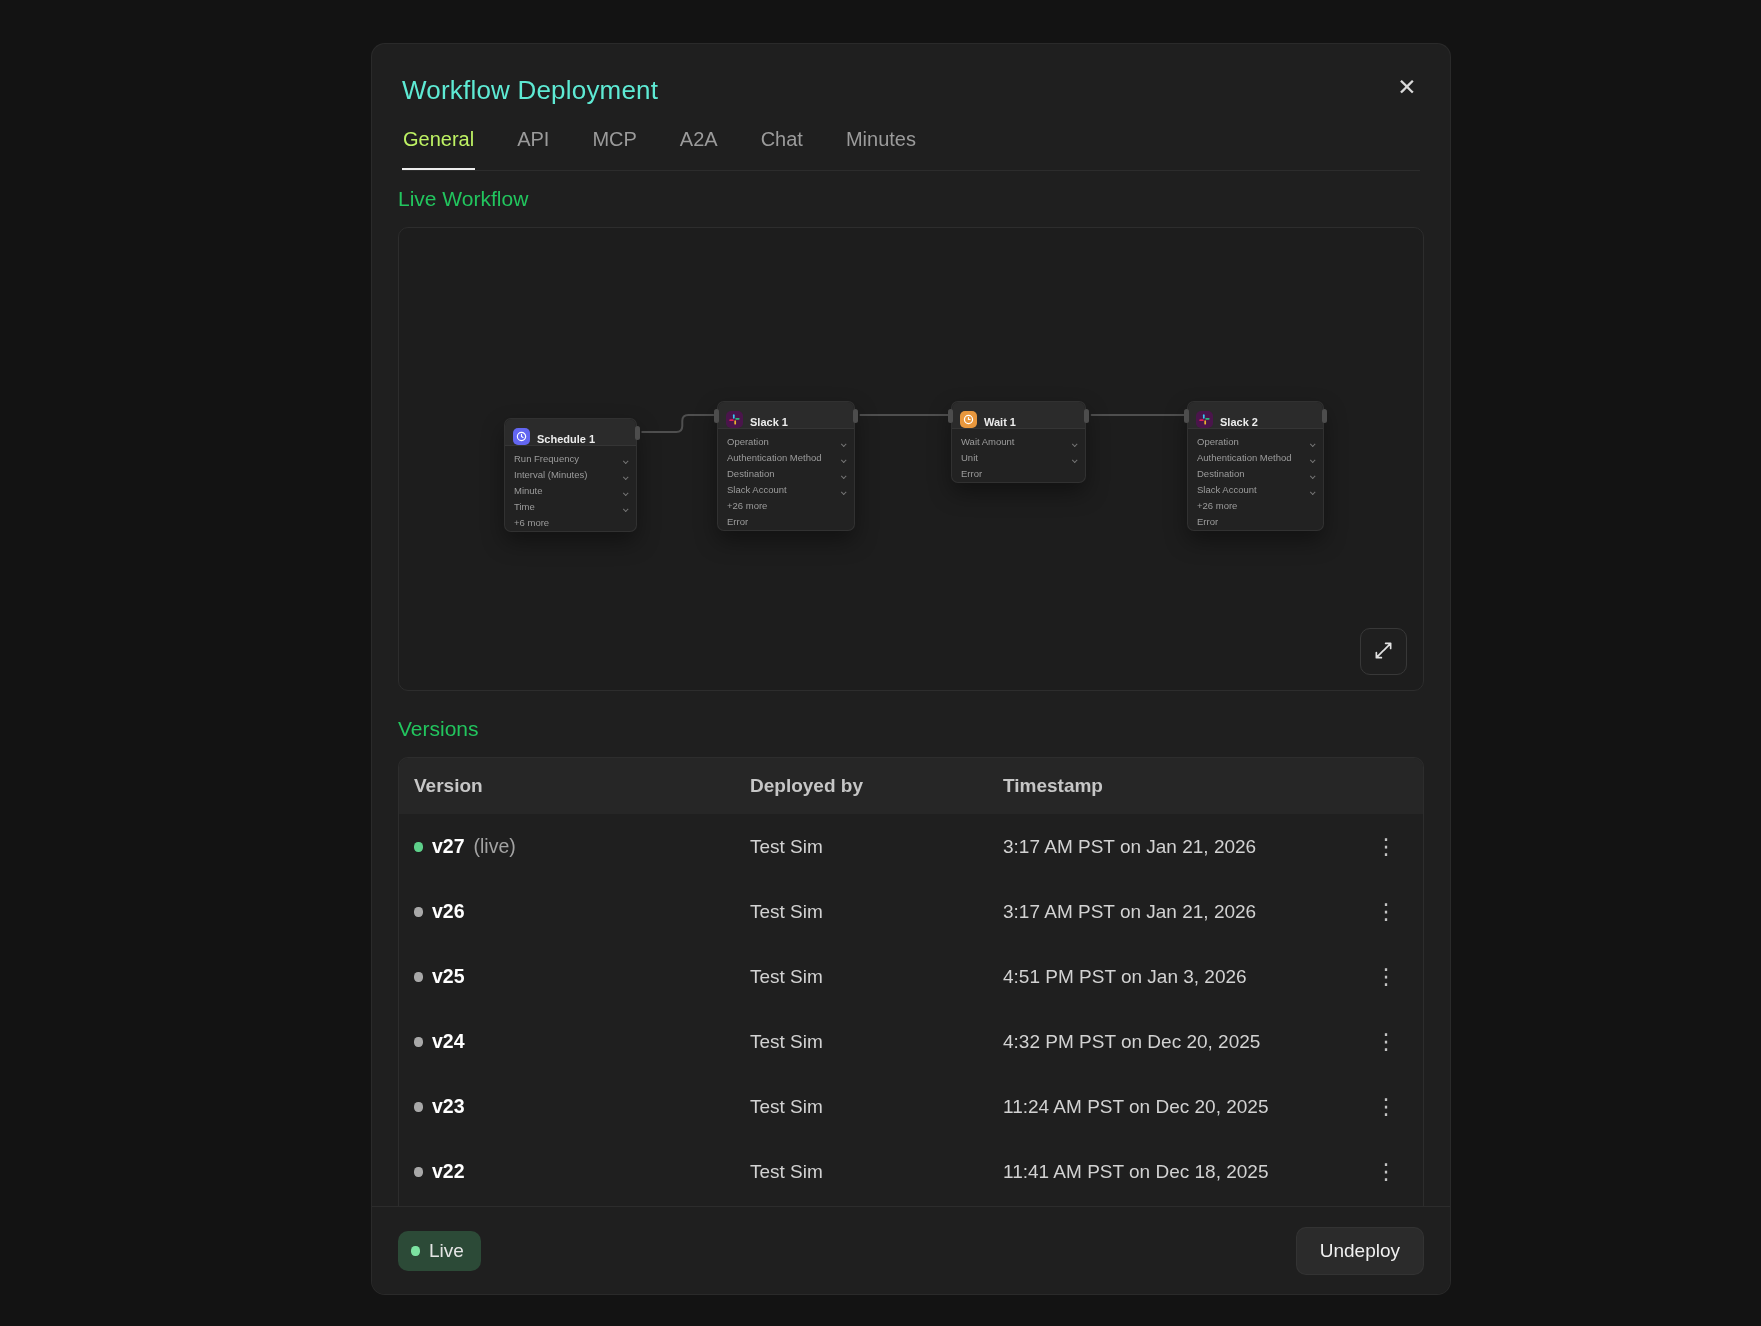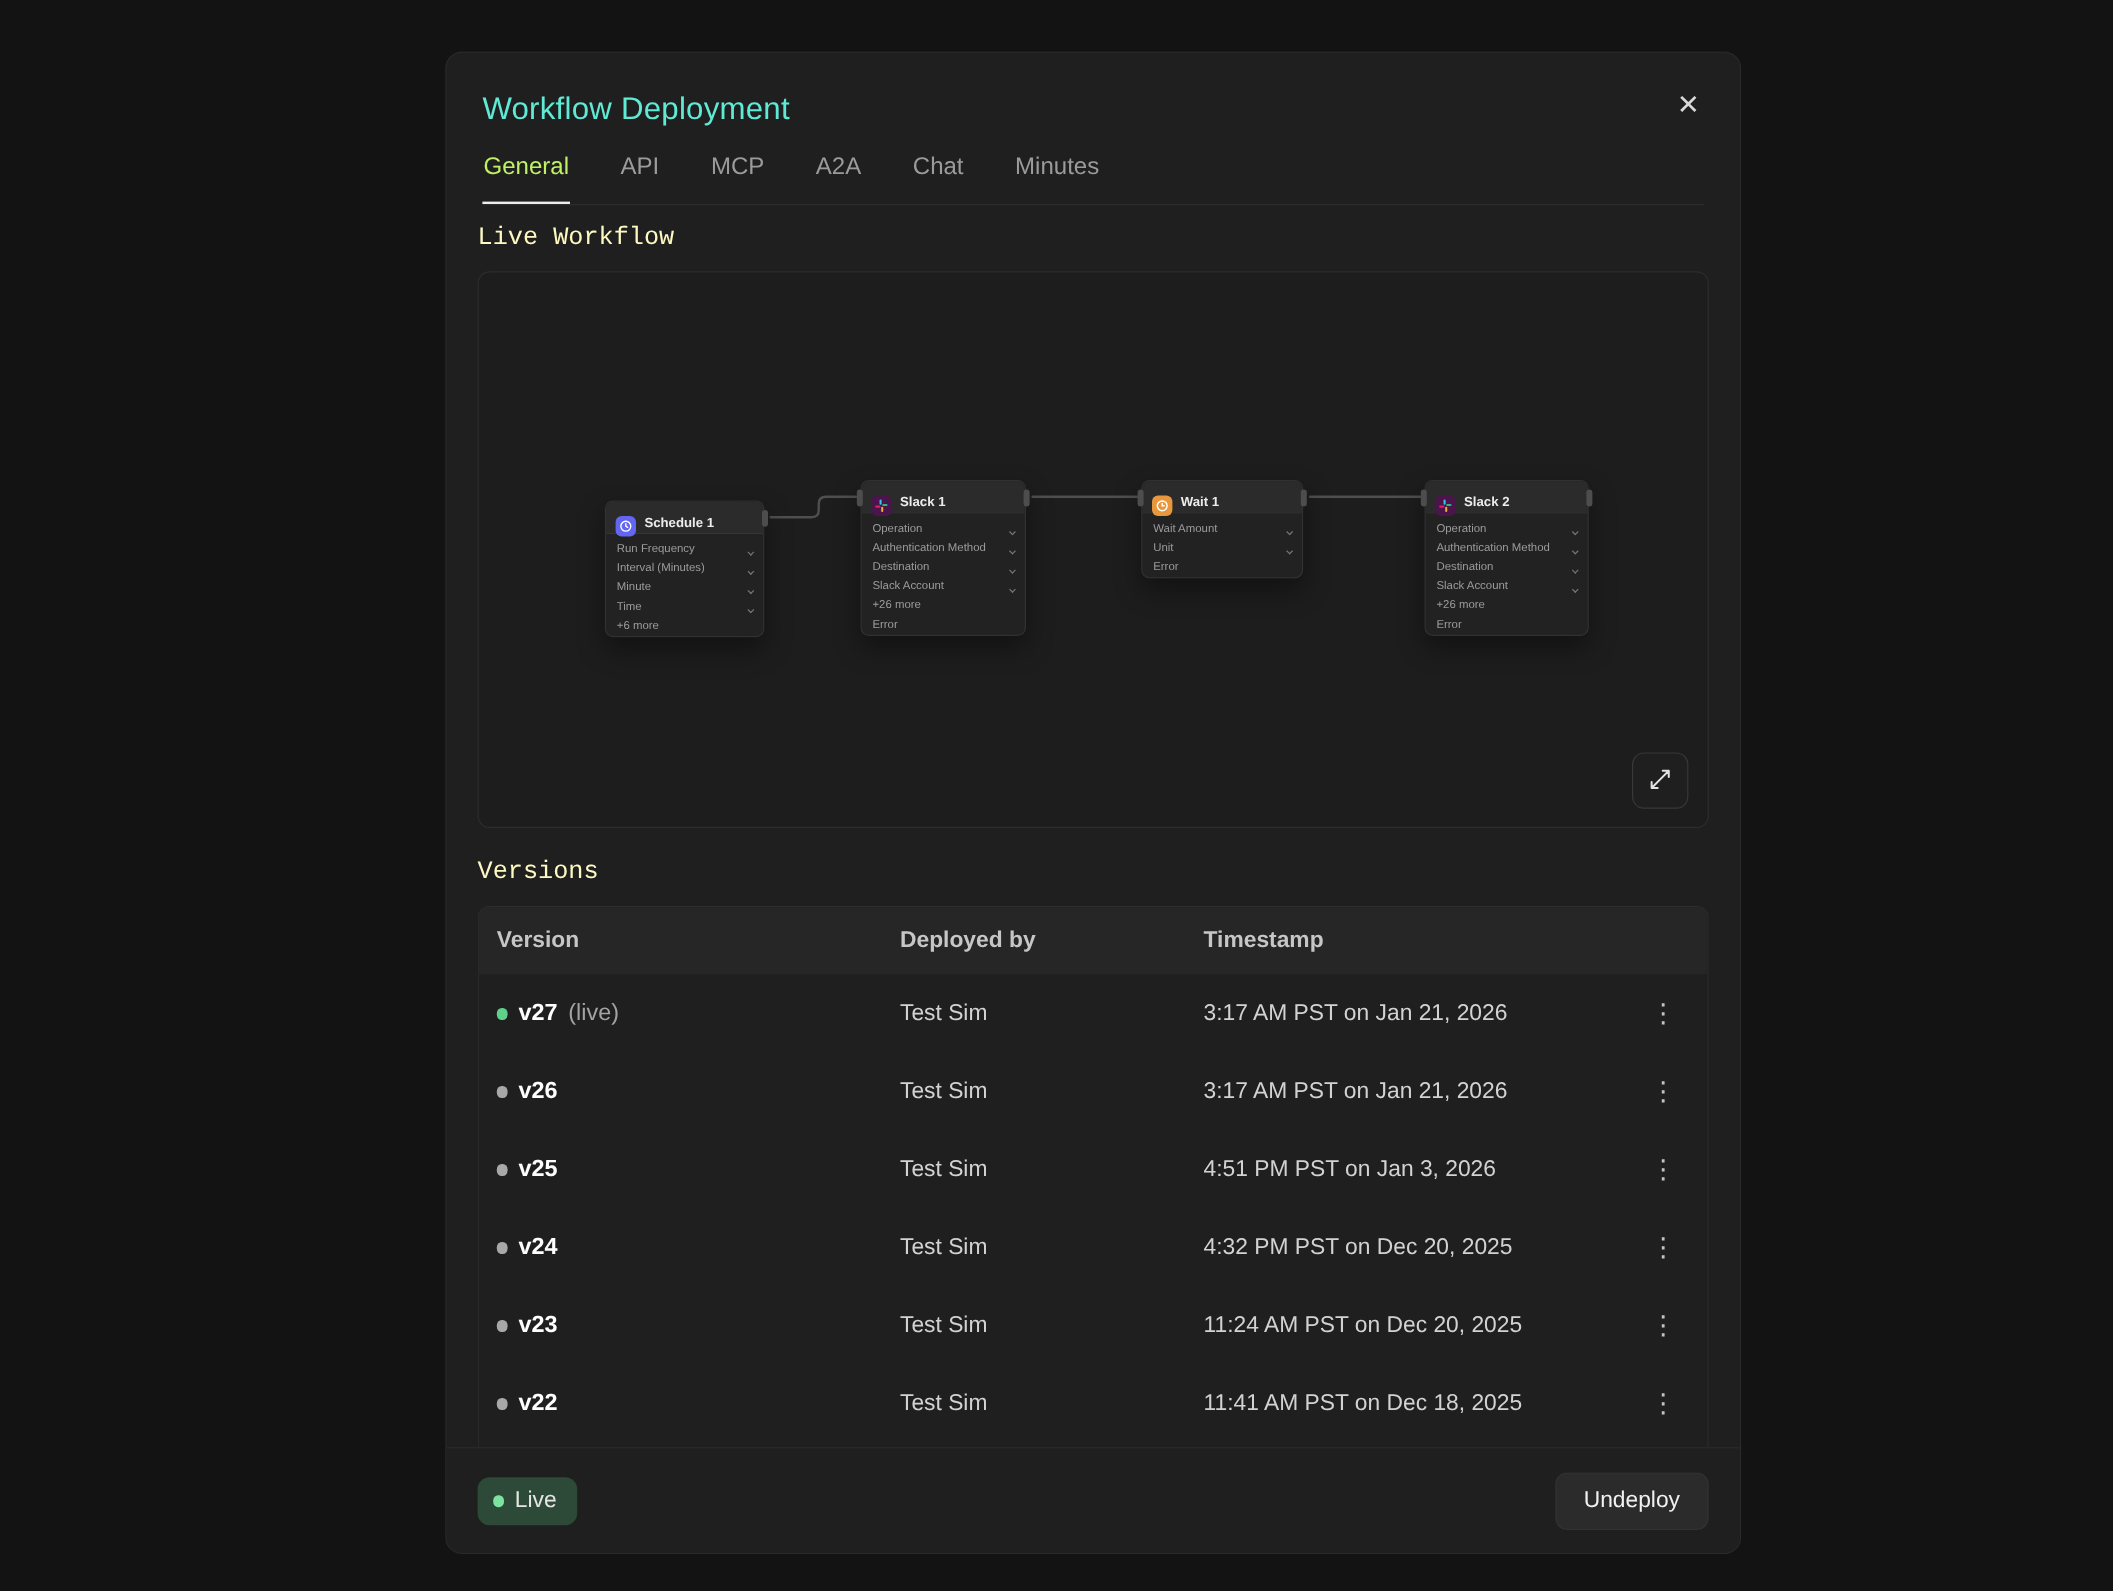--- a/index.html
+++ b/index.html
@@ -16,31 +16,31 @@
   .close-btn { position:absolute; top:26px; right:26px; width:34px; height:34px;
     background:none; border:none; color:#d9d9d9; font-size:23px; cursor:pointer;
     display:flex; align-items:center; justify-content:center; }
   .tab-bar { display:flex; gap:41px; margin-top:20px; border-bottom:1px solid rgba(255,255,255,0.06); }
   .tab { background:none; border:none; cursor:pointer; font-size:20px; color:#9b9b9b;
     padding:0 1px 17px 1px; font-family:inherit; border-bottom:2px solid transparent; }
   .tab.active { color:#bef264; border-bottom:2px solid #ededed; }
 
   
   .modal-content { flex:1 1 auto; min-height:0; padding:16px 26px 0 26px; display:flex; flex-direction:column; overflow:hidden; }
-  .section-heading { font-size:21px; font-weight:400; color:#fef9c3;font-family:Liberation Mono, monospace; }
+  .section-heading { font-size:21px; font-weight:400; color:#22c55e; }
 
   
   .canvas { position:relative; margin-top:16px; height:464px; flex:0 0 auto;
     background:#1d1d1d; border:1px solid #2d2d2d; border-radius:10px; overflow:hidden; }
   .connector-layer { position:absolute; inset:0; width:100%; height:100%; }
   .connector-layer path { stroke:#4f4f4f; stroke-width:2; fill:none; stroke-linecap:round; }
 
   .wf-node { position:absolute; background:#222222; border:1px solid rgba(255,255,255,0.07);
     border-radius:7px; box-shadow:0 10px 22px rgba(0,0,0,0.38); }
-  .wf-node-header { display:flex; align-items:flex-start; gap:7px; height:27px; padding:12px 8px;
+  .wf-node-header { display:flex; align-items:flex-end; gap:7px; height:27px; padding:0 8px;
     background:#2b2b2b; border-bottom:1px solid rgba(255,255,255,0.05); border-radius:7px 7px 0 0; }
   .wf-node-icon { width:17px; height:17px; border-radius:5px; flex:0 0 auto;
     display:flex; align-items:center; justify-content:center; }
   .wf-node-icon svg { width:13px; height:13px; }
   .wf-node-title { font-size:11px; font-weight:700; color:#ececec; white-space:nowrap; }
   .wf-node-body { padding:2px 0 3px 0; }
   .wf-field { display:flex; align-items:flex-end; justify-content:space-between;
     height:16px; padding:0 9px; color:#9c9c9c; font-size:9.5px; white-space:nowrap; }
   .wf-chevron { width:4px; height:4px; border-right:1.2px solid #777; border-bottom:1.2px solid #777;
     transform:rotate(45deg) translateY(-1px); flex:0 0 auto; margin-left:8px; }

